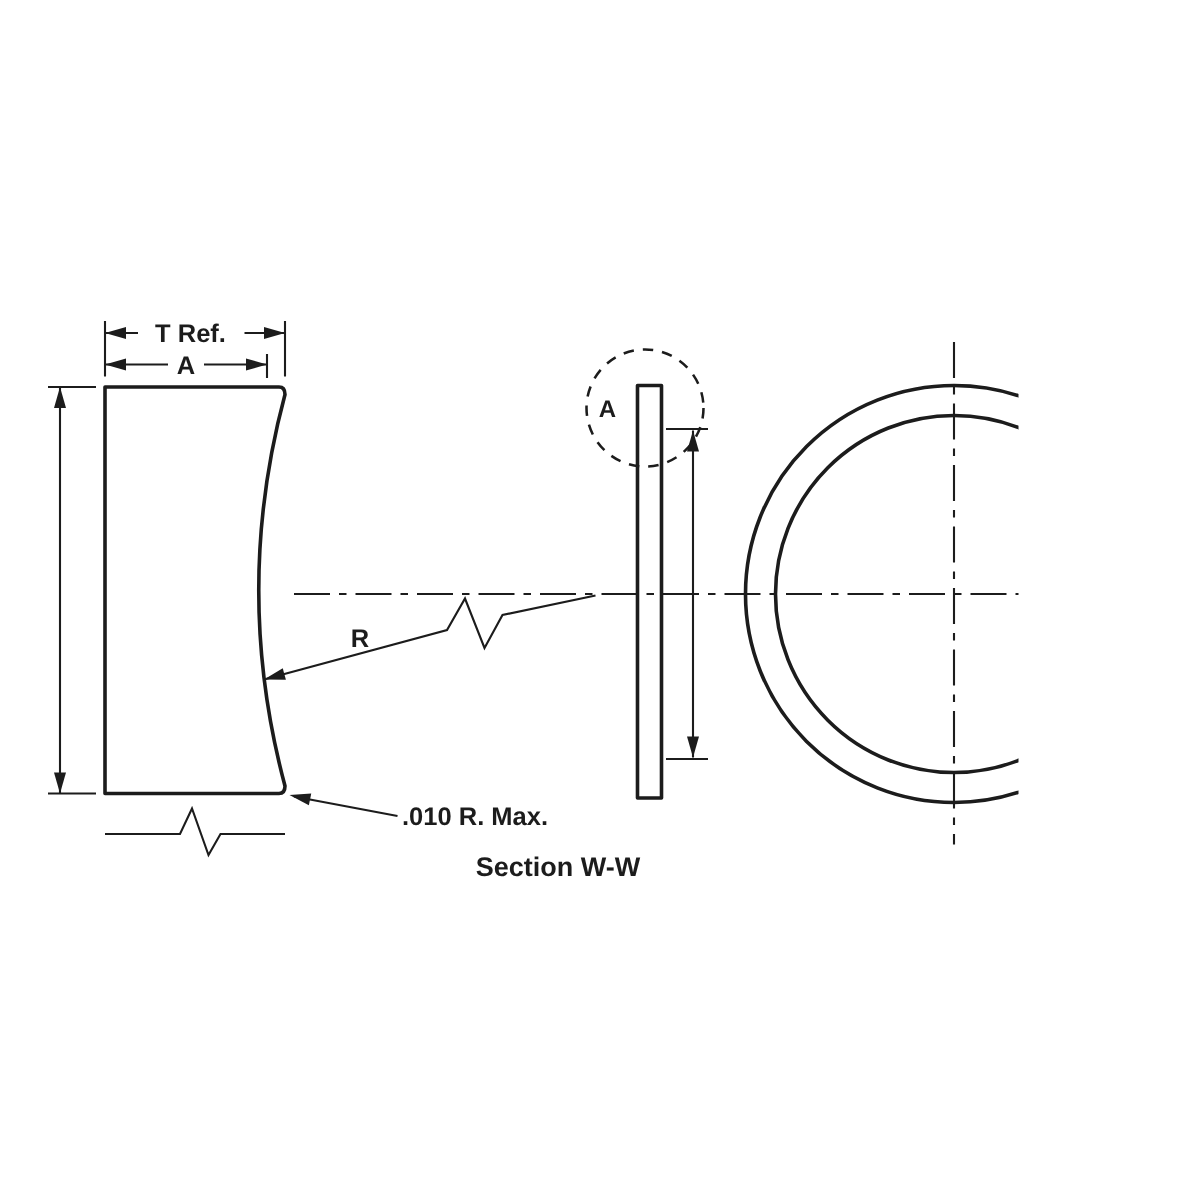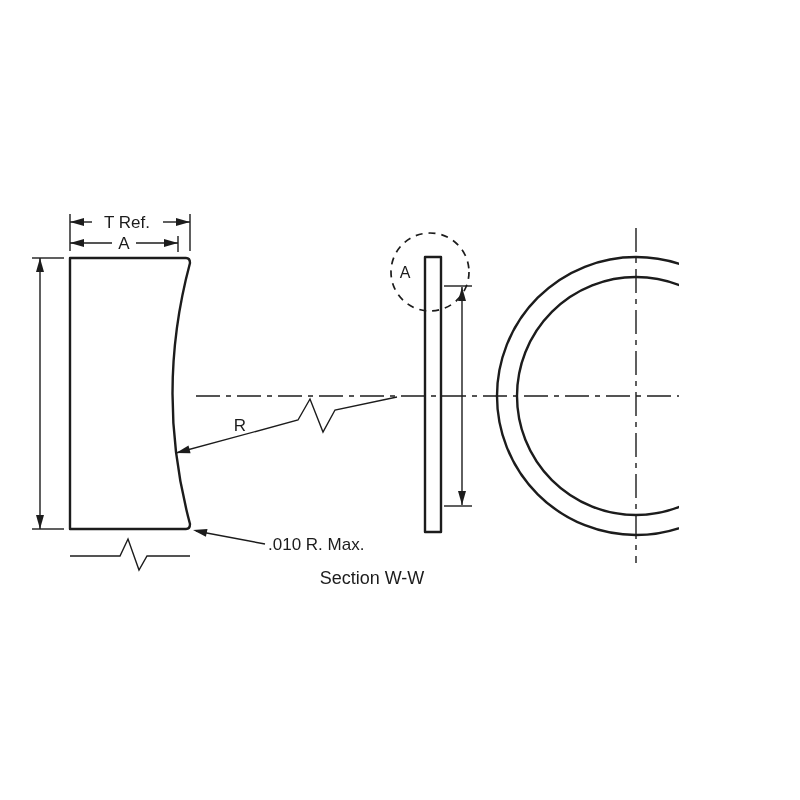--- a/index.html
+++ b/index.html
@@ -1,17 +1,17 @@
 <!DOCTYPE html>
 <html style="--line: #1c1c1c; --bg: #ffffff;"><head>
 <meta charset="utf-8">
 <style>
   :root { --line: #1c1c1c; --bg: #ffffff; }
   html, body { margin: 0; padding: 0; background: var(--bg); }
-  .stage { position: relative; width: 679px; height: 800px; background: var(--bg); overflow: hidden; }
+  .stage { position: relative; width: 679px; height: 800px; background: var(--bg); overflow: hidden; font-weight: bold; }
   svg { display: block; }
   .outline { fill: none; stroke: var(--line); stroke-width: 2.4; stroke-linejoin: round; }
   .thinline { fill: none; stroke: var(--line); stroke-width: 1.4; }
   .centerline { fill: none; stroke: var(--line); stroke-width: 1.4; stroke-dasharray: 24 6 5 6; }
   .dashed { fill: none; stroke: var(--line); stroke-width: 1.7; stroke-dasharray: 7 6; }
   .arr { fill: var(--line); stroke: none; }
   .lbl { font-family: "Liberation Sans", sans-serif; font-size: 17px; fill: var(--line); }
   .lbl-sm { font-family: "Liberation Sans", sans-serif; font-size: 16px; fill: var(--line); }
   .lbl-lg { font-family: "Liberation Sans", sans-serif; font-size: 18px; fill: var(--line); }
 </style>

